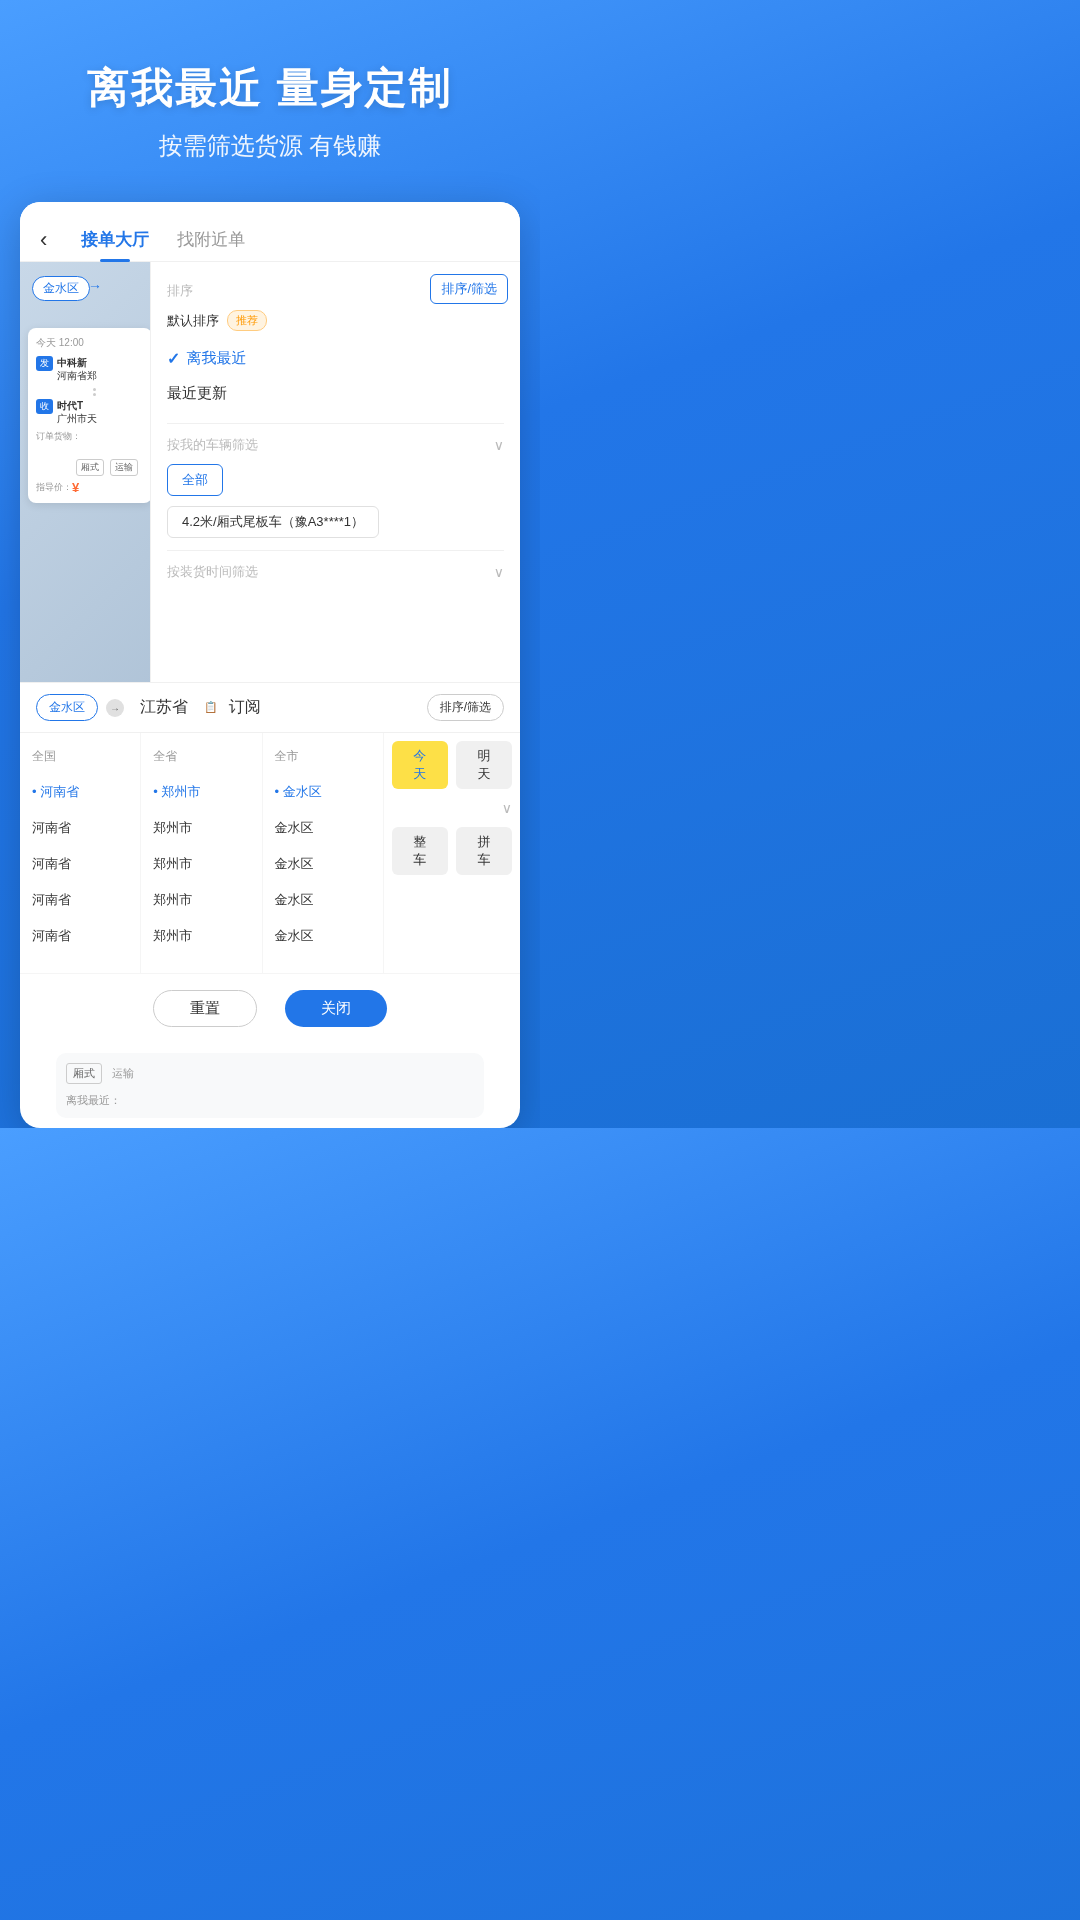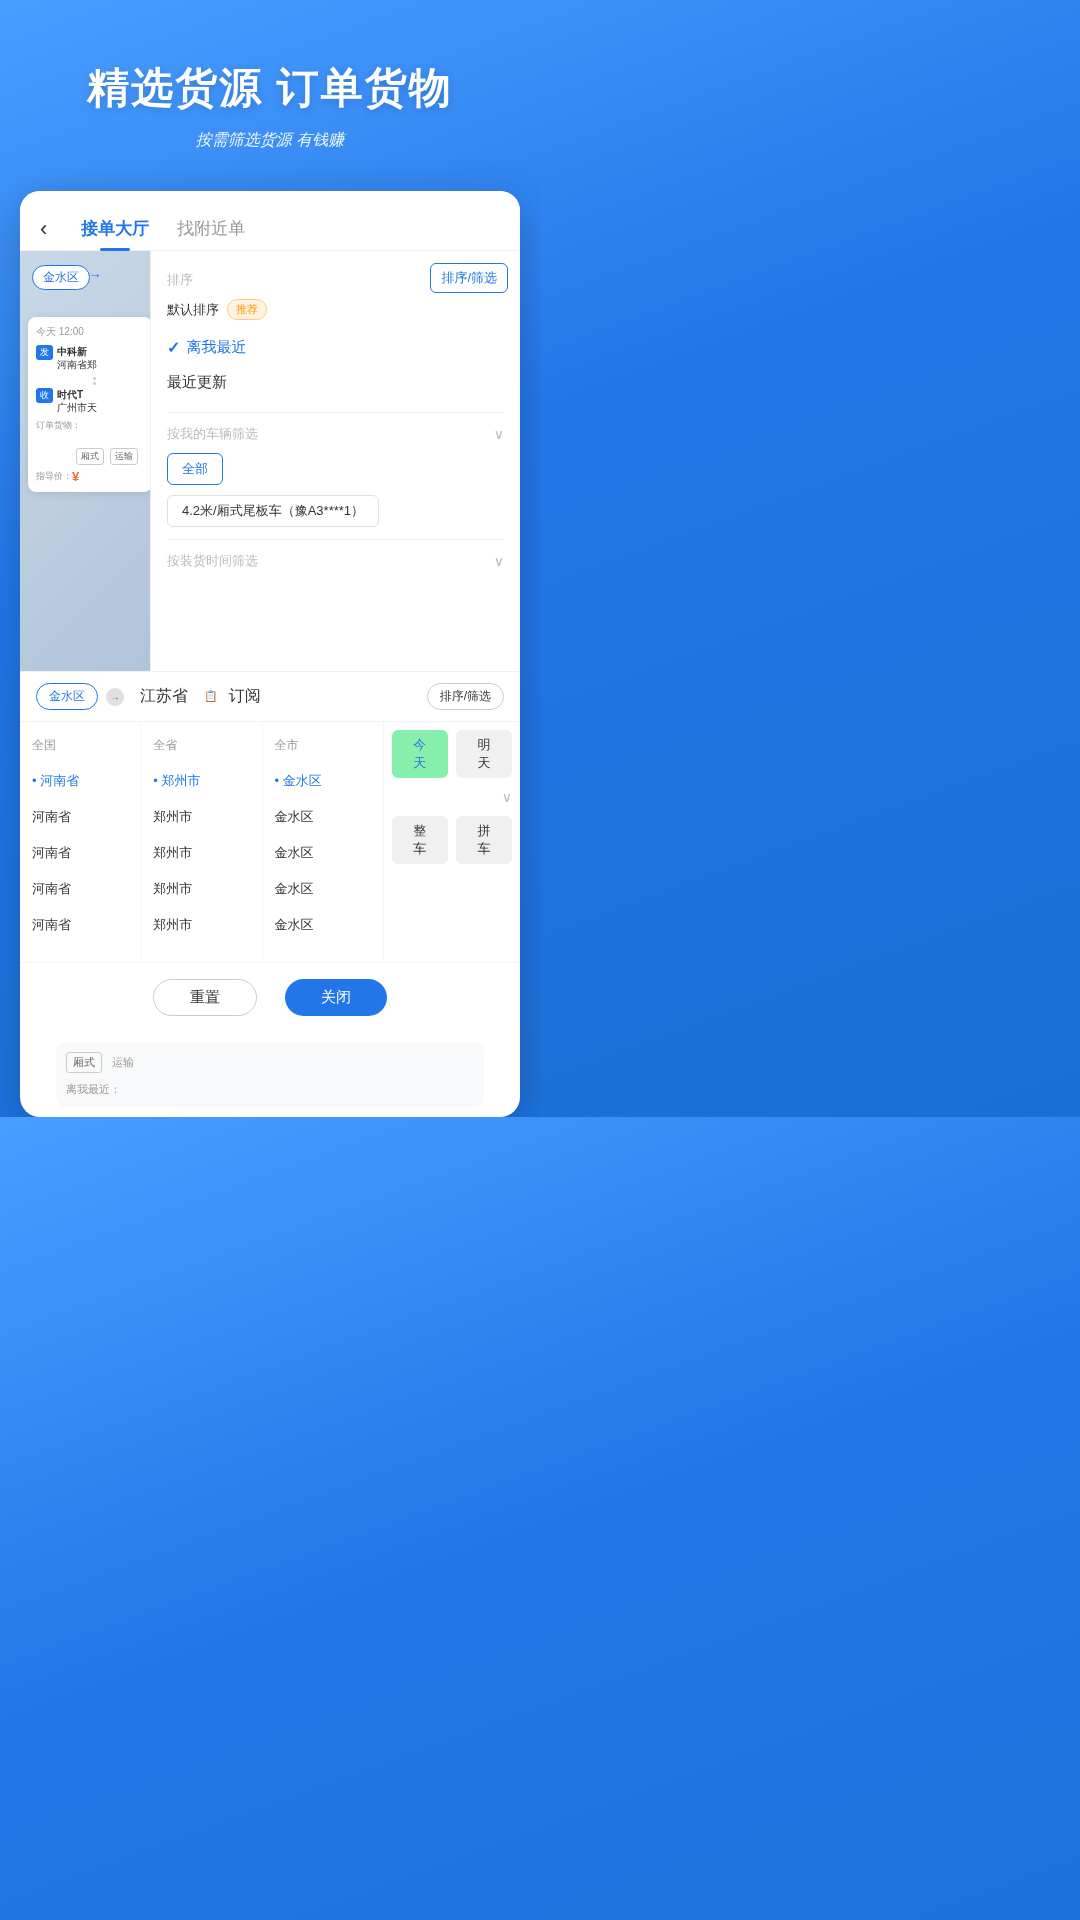--- a/index.html
+++ b/index.html
@@ -19,24 +19,23 @@
       color: white;
     }
     .hero-title {
       font-size: 42px;
       font-weight: 700;
       letter-spacing: 2px;
       margin-bottom: 14px;
       text-shadow: 0 2px 8px rgba(0,0,0,0.15);
     }
     .hero-subtitle {
-      font-size: 16px;
+      font-size: 24px;
       font-weight: 400;
       opacity: 0.92;
-      font-style: italic;
     }
 
     
     .card-container {
       margin: 0 20px;
       background: white;
       border-radius: 20px;
       overflow: hidden;
       box-shadow: 0 8px 40px rgba(0,0,0,0.2);
       position: relative;
@@ -402,21 +401,21 @@
     .time-btn {
       background: #f0f0f0;
       border: none;
       border-radius: 6px;
       font-size: 13px;
       color: #333;
       padding: 6px 18px;
       cursor: pointer;
     }
     .time-btn.today {
-      background: #86efac;
+      background: #fde047;
       color: #2276e8;
     }
     .cargo-btn {
       background: #f0f0f0;
       border: none;
       border-radius: 6px;
       font-size: 13px;
       color: #333;
       padding: 6px 18px;
       cursor: pointer;
@@ -478,21 +477,21 @@
     }
     .bottom-price-label {
       color: #999;
       font-size: 11px;
     }
   </style>
 </head>
 <body>
 
 <div class="hero">
-  <div class="hero-title">精选货源 订单货物</div>
+  <div class="hero-title">离我最近 量身定制</div>
   <div class="hero-subtitle">按需筛选货源 有钱赚</div>
 </div>
 
 <div class="card-container">
 
   <div class="tab-bar">
     <span class="back-btn">‹</span>
     <div class="tab-item active">接单大厅</div>
     <div class="tab-item">找附近单</div>
   </div>

